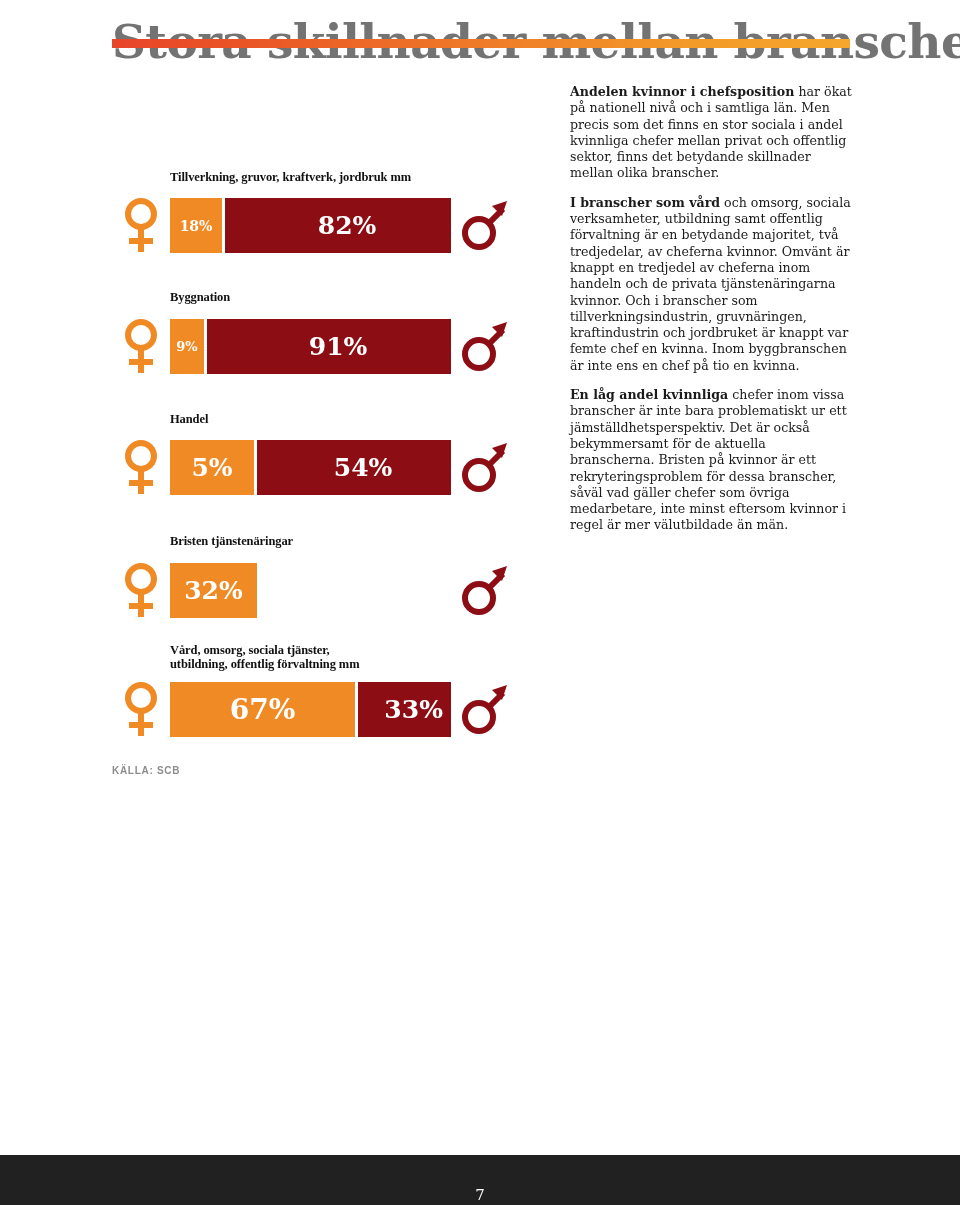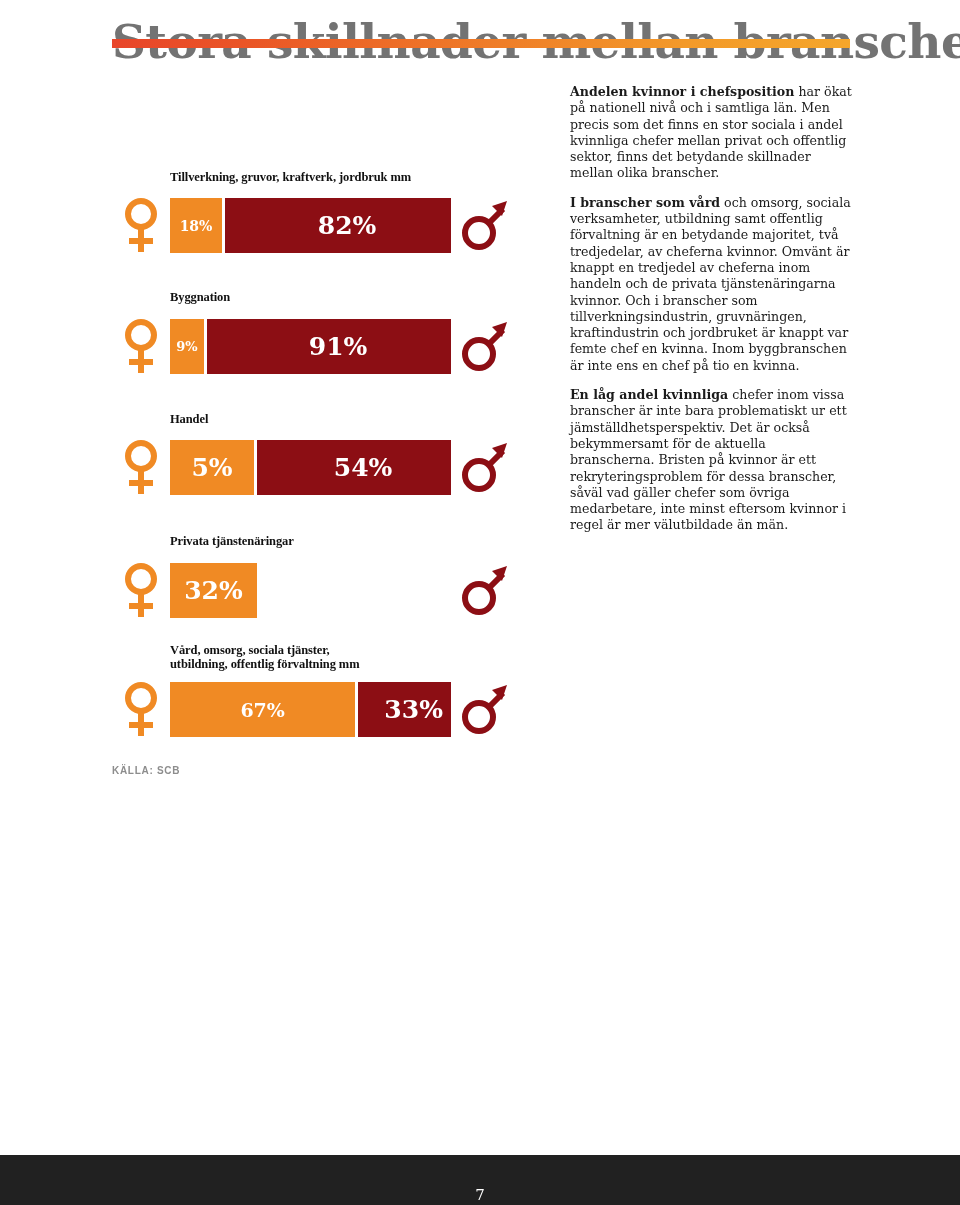--- a/index.html
+++ b/index.html
@@ -219,21 +219,21 @@
             <circle cx="18" cy="38" r="14" fill="none" stroke="#8c0e14" stroke-width="6"></circle>
             <line x1="27" y1="29" x2="42" y2="14" stroke="#8c0e14" stroke-width="6"></line>
             <polygon points="46,6 31,11 41,21" fill="#8c0e14"></polygon>
           </svg></div>
         <div class="bar-row" style="top: 440px;">
           <div class="seg seg-f" style="width: 31%; font-size: 25px; border-right: 3px solid rgb(255, 255, 255);">5%</div>
           <div class="seg seg-m" style="width: 69%; font-size: 25px;">54%</div>
         </div>
       </div>
       <div class="bar-group">
-        <div class="bar-label" style="top: 534px;">Privata tjänstenäringar</div>
+        <div class="bar-label" style="top: 534px;">Bristen tjänstenäringar</div>
         <div class="icon-f" style="top: 561px;"><svg viewBox="0 0 42 58" width="42" height="58">
             <circle cx="21" cy="18" r="13" fill="none" stroke="#f08a24" stroke-width="6"></circle>
             <rect x="18" y="32" width="6" height="24" fill="#f08a24"></rect>
             <rect x="9" y="42" width="24" height="6" fill="#f08a24"></rect>
           </svg></div>
         <div class="icon-m" style="top: 560px;"><svg viewBox="0 0 48 58" width="48" height="58">
             <circle cx="18" cy="38" r="14" fill="none" stroke="#8c0e14" stroke-width="6"></circle>
             <line x1="27" y1="29" x2="42" y2="14" stroke="#8c0e14" stroke-width="6"></line>
             <polygon points="46,6 31,11 41,21" fill="#8c0e14"></polygon>
           </svg></div>
@@ -248,21 +248,21 @@
             <circle cx="21" cy="18" r="13" fill="none" stroke="#f08a24" stroke-width="6"></circle>
             <rect x="18" y="32" width="6" height="24" fill="#f08a24"></rect>
             <rect x="9" y="42" width="24" height="6" fill="#f08a24"></rect>
           </svg></div>
         <div class="icon-m" style="top: 679px;"><svg viewBox="0 0 48 58" width="48" height="58">
             <circle cx="18" cy="38" r="14" fill="none" stroke="#8c0e14" stroke-width="6"></circle>
             <line x1="27" y1="29" x2="42" y2="14" stroke="#8c0e14" stroke-width="6"></line>
             <polygon points="46,6 31,11 41,21" fill="#8c0e14"></polygon>
           </svg></div>
         <div class="bar-row" style="top: 682px;">
-          <div class="seg seg-f" style="width: 67%; font-size: 19px; border-right: 3px solid rgb(255, 255, 255);">67%</div>
+          <div class="seg seg-f" style="width: 67%; font-size: 28px; border-right: 3px solid rgb(255, 255, 255);">67%</div>
           <div class="seg seg-m" style="width: 33%; font-size: 25px;">33%</div>
         </div>
       </div>
     </div>
 
   <div class="source">KÄLLA: SCB</div>
 
   <div class="text-col">
     <p><b>Andelen kvinnor i chefsposition</b><span> har ökat på nationell nivå och i samtliga län. Men precis som det finns en stor sociala i andel kvinnliga chefer mellan privat och offentlig sektor, finns det betydande skillnader mellan olika branscher.</span></p>
     <p><b>I branscher som vård</b><span> och omsorg, sociala verksamheter, utbildning samt offentlig förvaltning är en betydande majoritet, två tredjedelar, av cheferna kvinnor. Omvänt är knappt en tredjedel av cheferna inom handeln och de privata tjänstenäringarna kvinnor. Och i branscher som tillverkningsindustrin, gruvnäringen, kraftindustrin och jordbruket är knappt var femte chef en kvinna. Inom byggbranschen är inte ens en chef på tio en kvinna.</span></p>

